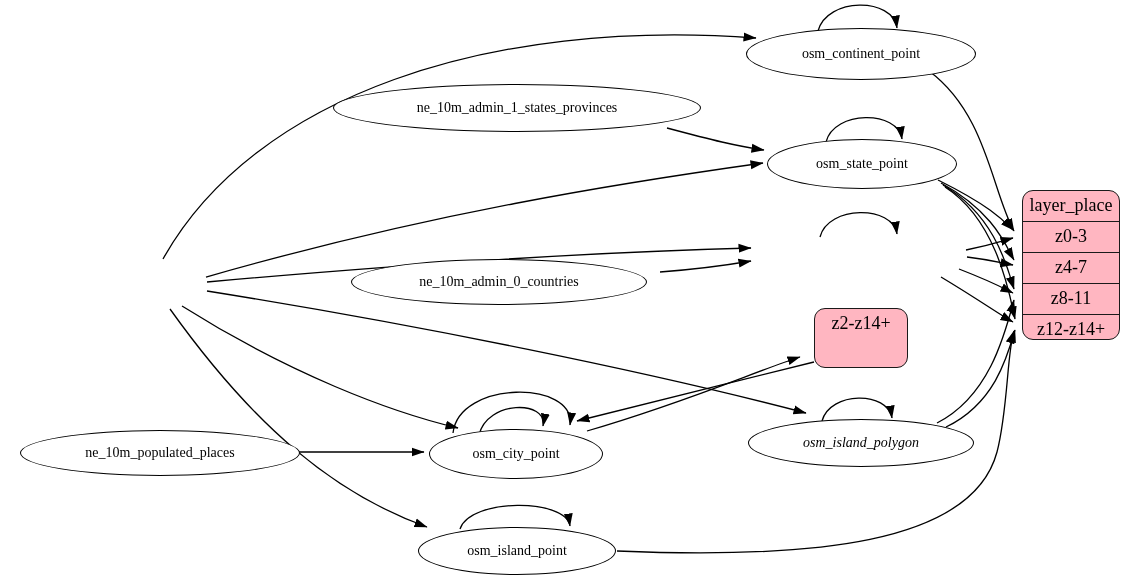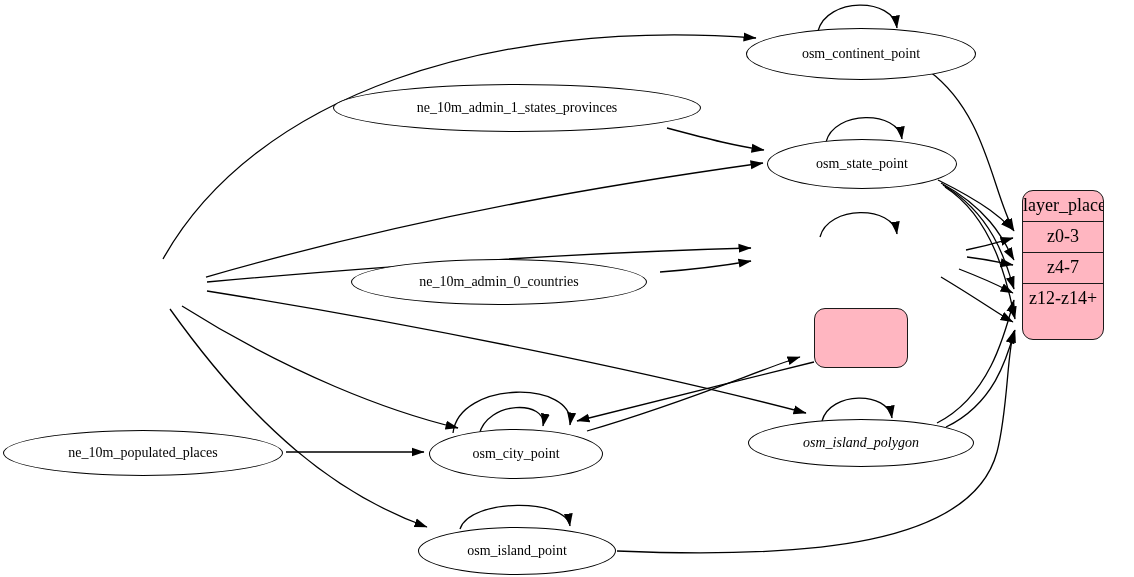--- a/index.html
+++ b/index.html
@@ -81,21 +81,21 @@
 
 
   <div class="node" style="left:333px;top:84px;width:368px;height:48px;">
     <span>ne_10m_admin_1_states_provinces</span>
   </div>
 
   <div class="node" style="left:351px;top:259px;width:296px;height:46px;justify-content:center;">
     <span>ne_10m_admin_0_countries</span>
   </div>
 
-  <div class="node" style="left:3px;top:430px;width:280px;height:46px;justify-content:center;">
+  <div class="node" style="left:20px;top:430px;width:280px;height:46px;justify-content:center;">
     <span>ne_10m_populated_places</span>
   </div>
 
   <div class="node" style="left:746px;top:28px;width:230px;height:52px;">
     <span>osm_continent_point</span>
   </div>
 
   <div class="node" style="left:767px;top:139px;width:190px;height:50px;">
     <span>osm_state_point</span>
   </div>
@@ -107,22 +107,24 @@
 
   <div class="node" style="left:748px;top:419px;width:226px;height:48px;font-style:italic;">
     <span>osm_island_polygon</span>
   </div>
 
   <div class="node" style="left:418px;top:527px;width:198px;height:48px;">
     <span>osm_island_point</span>
   </div>
 
   <div class="record" style="left:814px;top:308px;width:94px;height:60px;">
+    <div class="cell">z2-z14+</div>
   </div>
 
-  <div class="record" style="left:1022px;top:190px;width:82px;height:150px;">
+  <div class="record" style="left:1022px;top:190px;width:98px;height:150px;">
     <div class="cell">layer_place</div>
     <div class="cell">z0-3</div>
     <div class="cell">z4-7</div>
+    <div class="cell">z8-11</div>
     <div class="cell">z12-z14+</div>
   </div>
 
 </div>
 
 </body></html>

